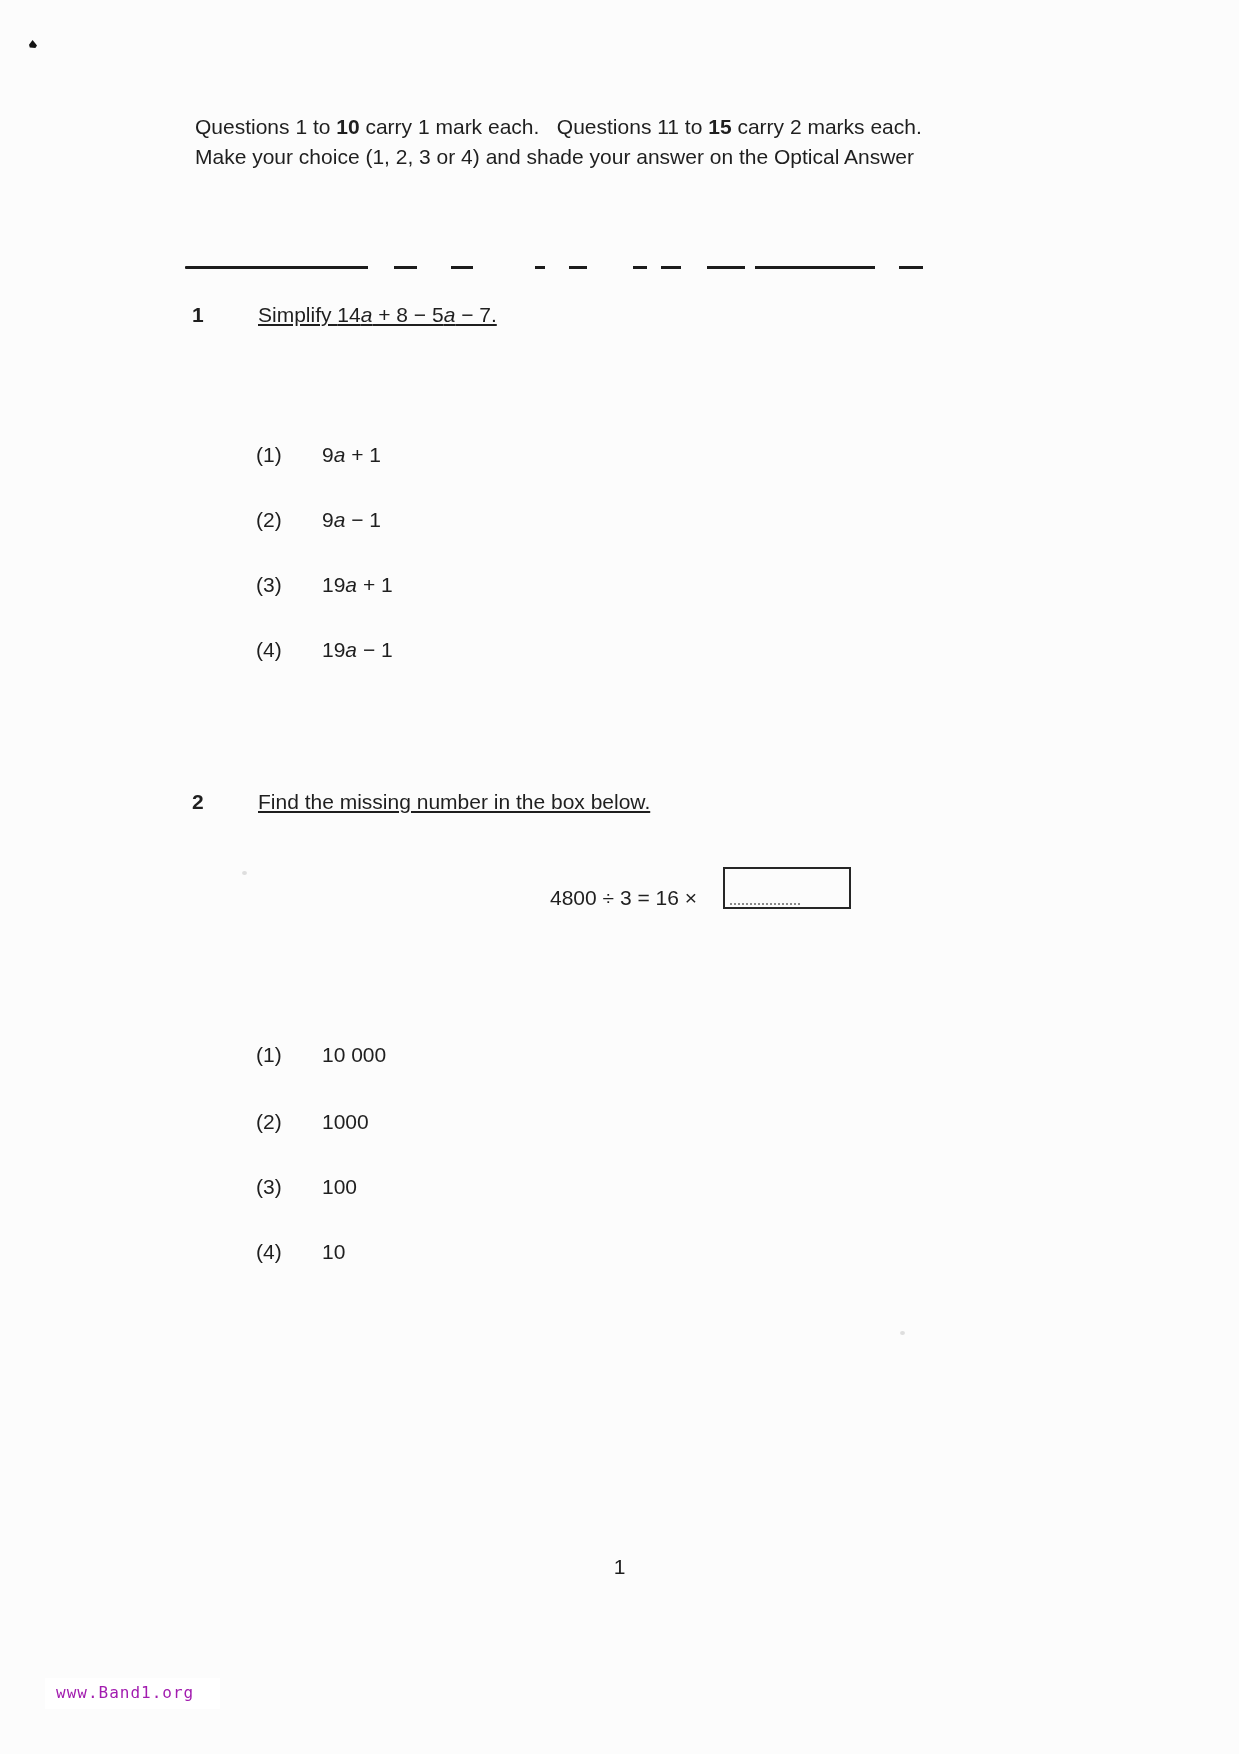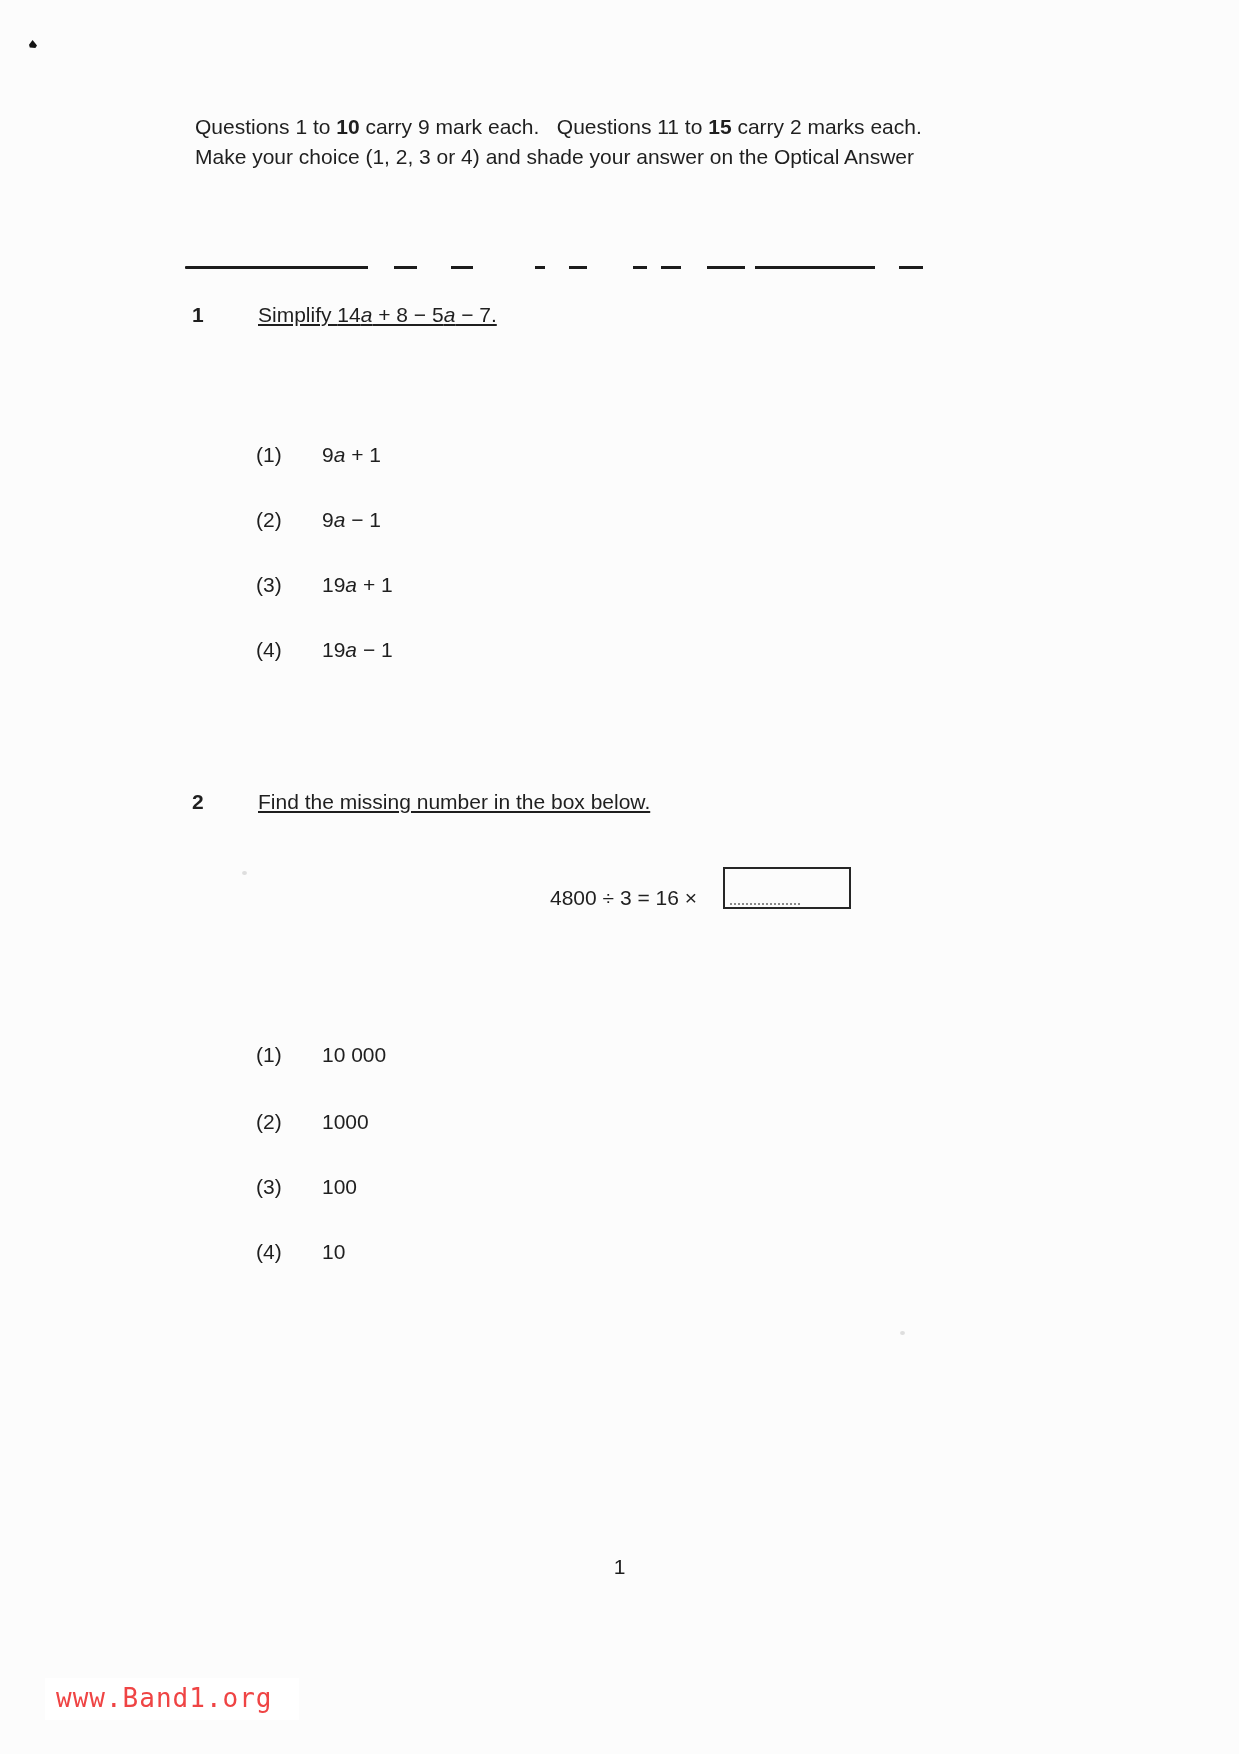--- a/index.html
+++ b/index.html
@@ -48,42 +48,42 @@
   .answer-box{position:relative;width:124px;height:38px;border:2px solid #262626;margin-left:26px;background:#fcfcfc;}
   .answer-box::after{content:"";position:absolute;left:5px;bottom:2px;width:70px;border-bottom:2px dotted #8a8a8a;}
 
   .page-number{position:absolute;left:0;top:1555px;width:100%;text-align:center;font-size:21px;}
 
   .watermark{
     position:absolute;left:45px;top:1678px;
     background:#ffffff;
     padding:5px 26px 7px 11px;
     font-family:"DejaVu Sans Mono","Liberation Mono",monospace;
-    font-size:26px;color:#ef4444;letter-spacing:1px;
+    font-size:16px;color:#a21caf;letter-spacing:1px;
   }
 
   
   .speck-dark{position:absolute;left:29px;top:40px;width:8px;height:8px;background:#141414;
     clip-path:polygon(45% 0,100% 70%,80% 100%,10% 95%,0 60%);}
   .speck-faint{position:absolute;width:5px;height:4px;background:#dedede;border-radius:50%;}
   .speck-f1{left:242px;top:871px;}
   .speck-f2{left:900px;top:1331px;}
 </style>
 </head>
 <body>
 
 <div class="page">
   <div class="scan">
 
     <span class="speck-dark"></span>
     <span class="speck-faint speck-f1"></span>
     <span class="speck-faint speck-f2"></span>
 
     <div class="instructions">
-      <p><span>Questions 1 to </span><span style="font-weight: 700;">10</span><span> carry 9 mark each.   Questions </span><span style="font-weight: 400;">11</span><span> to </span><span style="font-weight: 700;">15</span><span> carry 2 marks each.</span></p>
+      <p><span>Questions 1 to </span><span style="font-weight: 700;">10</span><span> carry 1 mark each.   Questions </span><span style="font-weight: 400;">11</span><span> to </span><span style="font-weight: 700;">15</span><span> carry 2 marks each.</span></p>
       <p><span>Make your choice (1, 2, 3 or 4) and shade your answer on the Optical Answer</span></p>
     </div>
 
     <div class="separator">
       <span class="base"></span>
       <span class="gap"></span>
         <span class="gap"></span>
         <span class="gap"></span>
       <span class="gap"></span>
         <span class="gap"></span>

